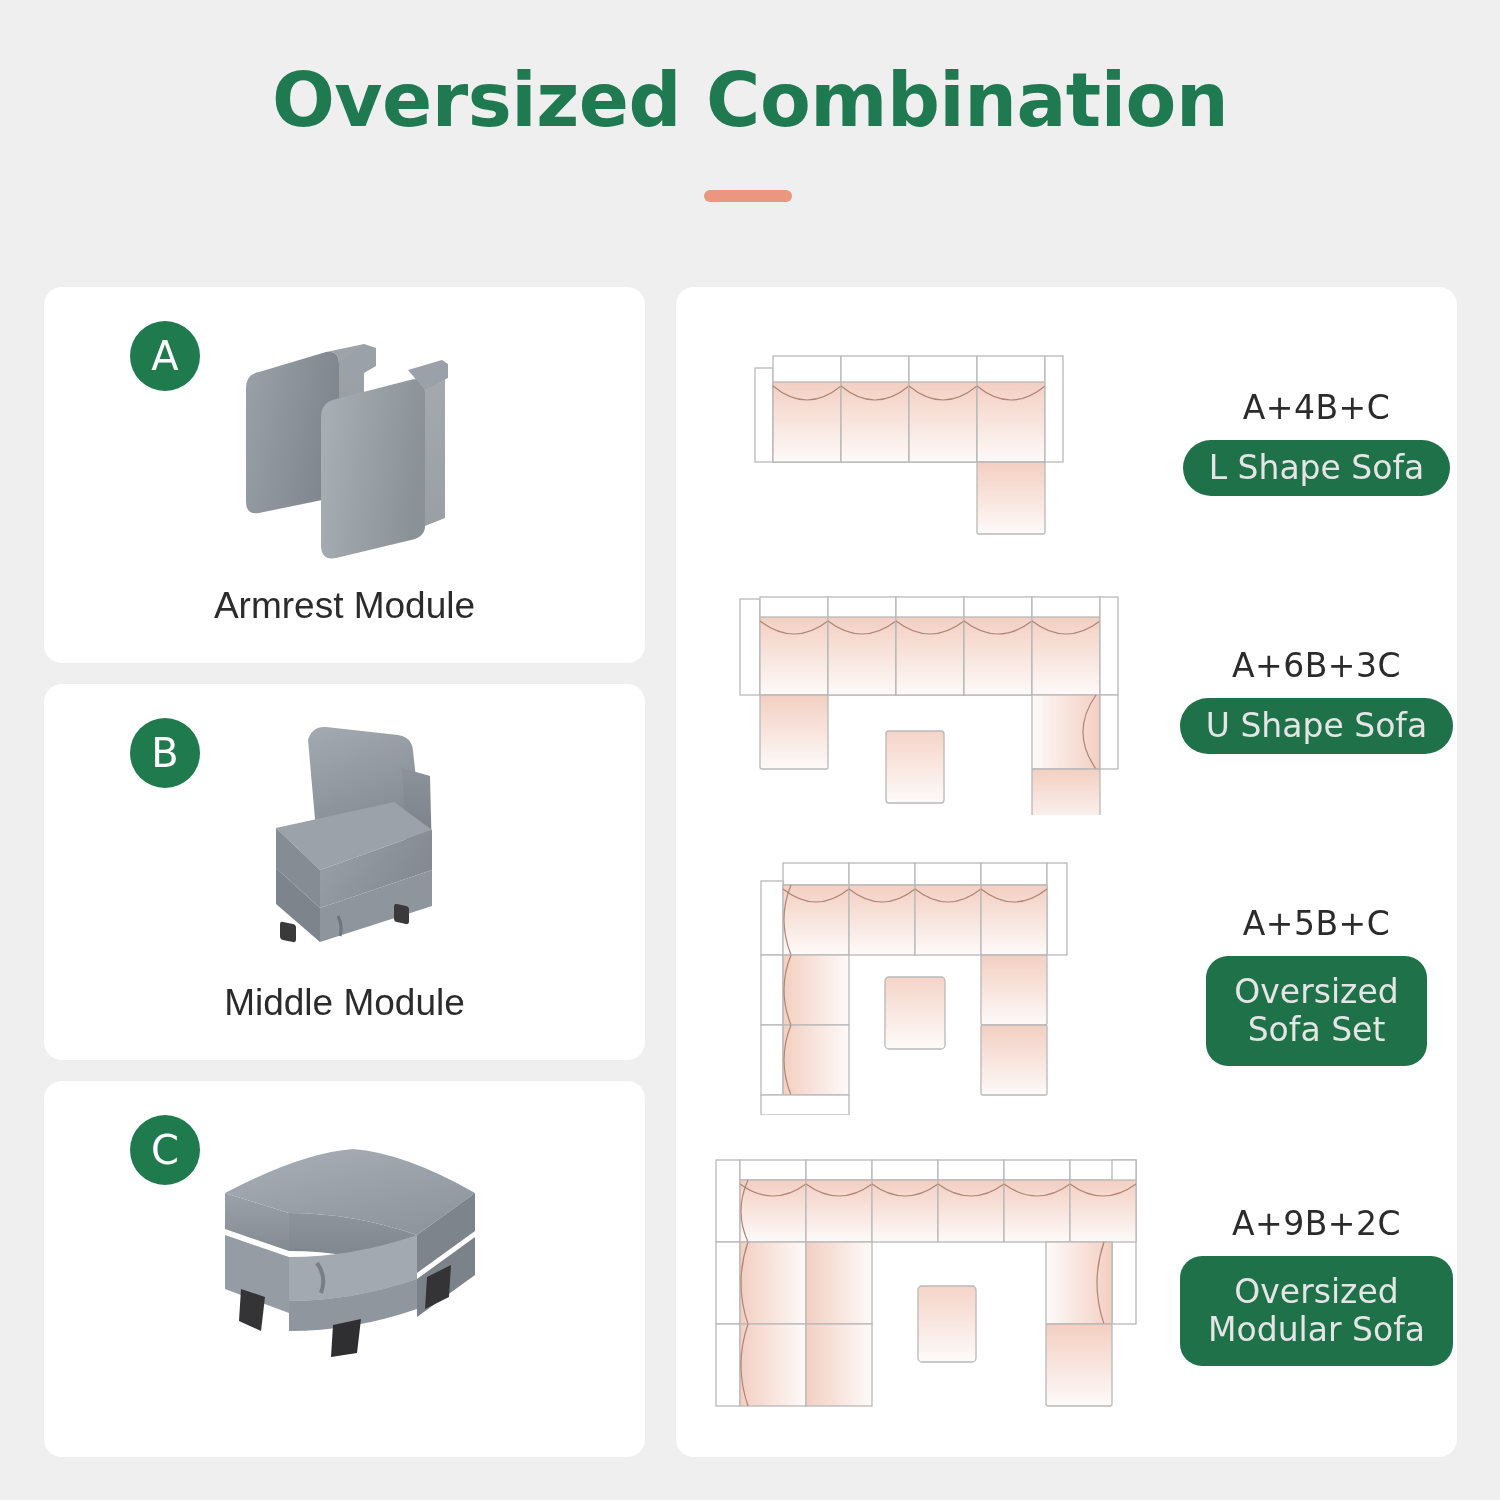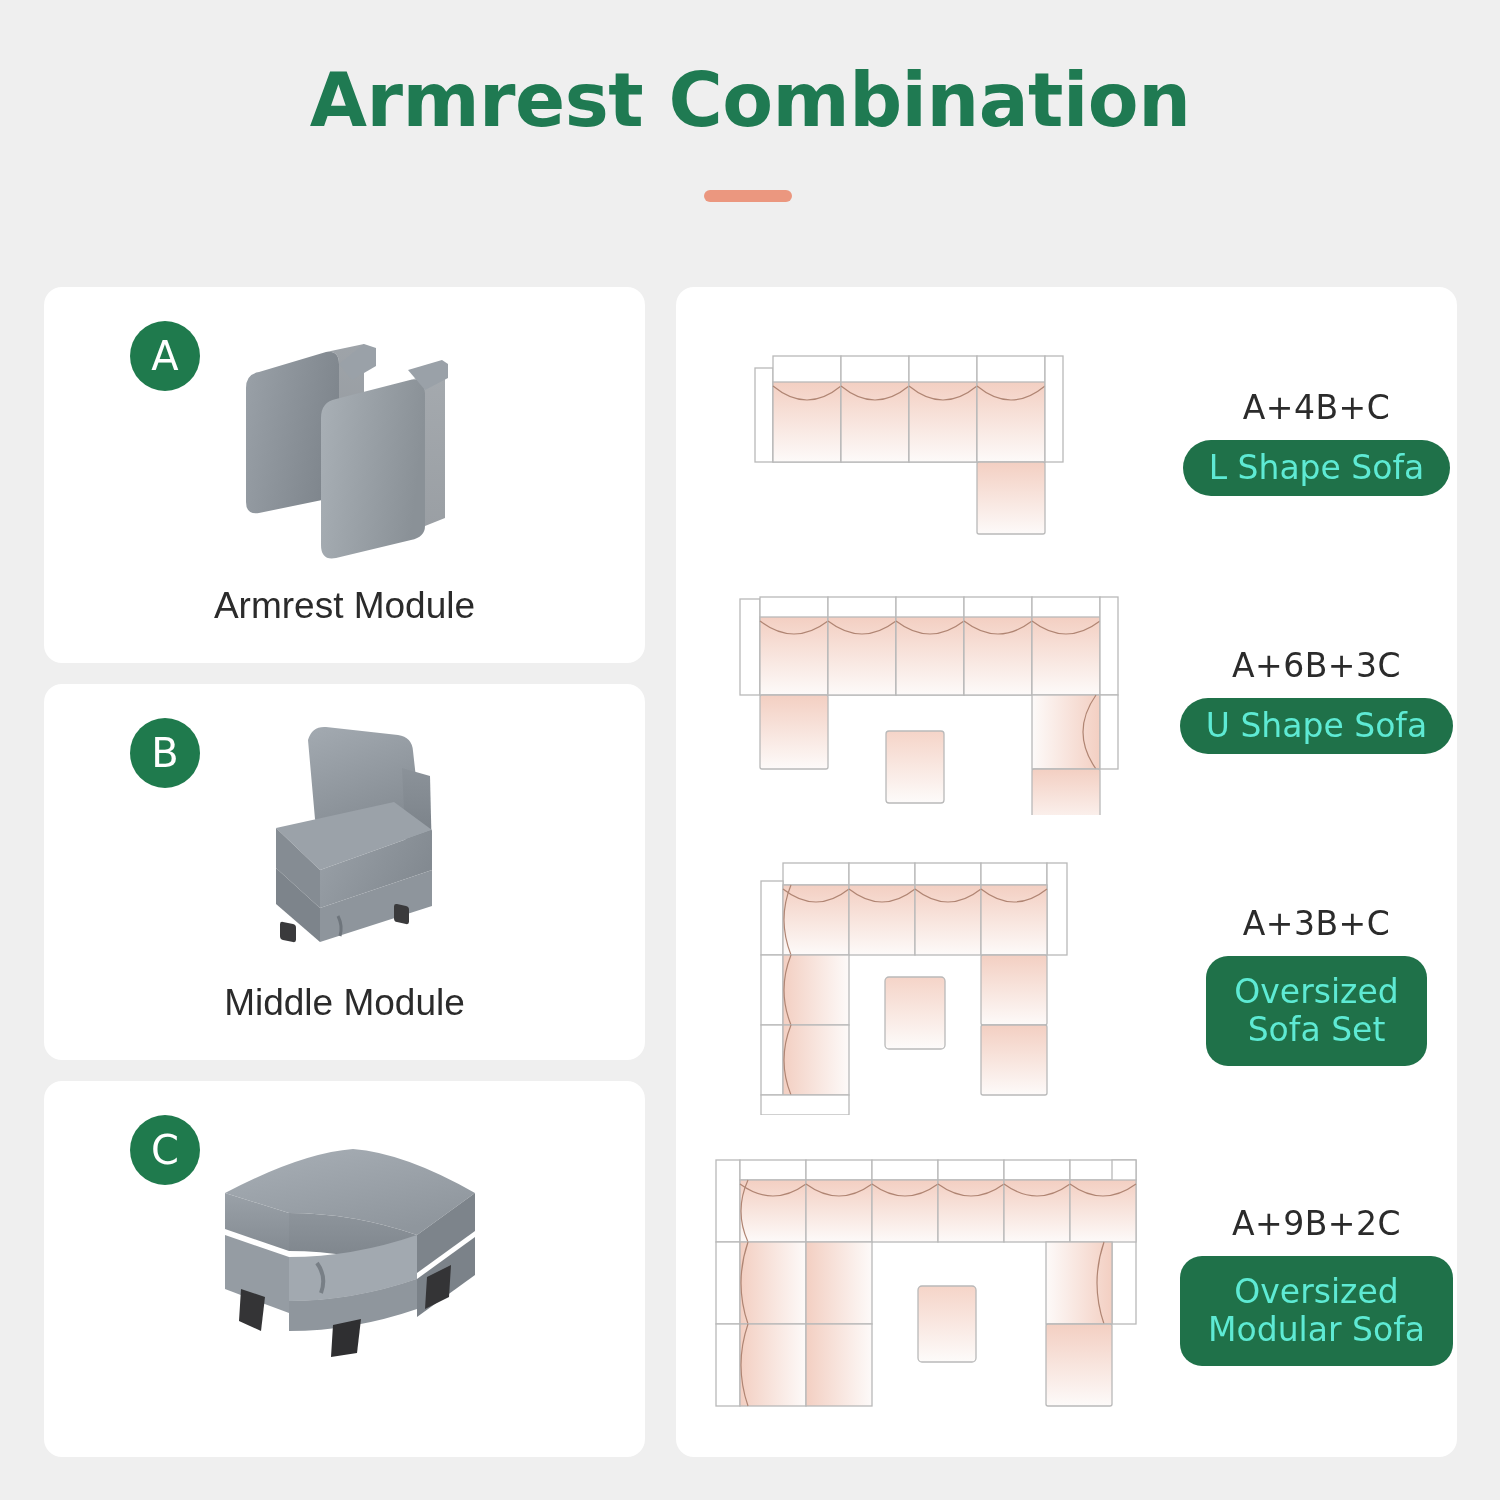--- a/index.html
+++ b/index.html
@@ -129,42 +129,42 @@
     gap: 13px;
   }
   .combo-code {
     font-size: 33px;
     color: #2b2b2b;
     font-family: "DejaVu Sans", sans-serif;
     letter-spacing: 0.5px;
   }
   .combo-badge {
     background: #1f7149;
-    color: #5eead4;
+    color: #e5e5e5;
     font-family: "DejaVu Sans", sans-serif;
     text-align: center;
     line-height: 1.16;
   }
   .combo-badge.pill {
     border-radius: 28px;
     padding: 9px 26px;
     font-size: 33px;
   }
   .combo-badge.block {
     border-radius: 22px;
     padding: 17px 28px;
     font-size: 33px;
   }
 </style>
 </head>
 <body>
 
 <div id="root">
 
-  <div class="page-title">Armrest Combination</div>
+  <div class="page-title">Oversized Combination</div>
   <div class="accent-bar"></div>
 
   <div class="card" id="card-a">
     <div class="letter-badge">A</div>
     <div class="module-art">
       <svg width="330" height="250" viewBox="0 0 330 250">
         <defs>
           <linearGradient id="gA1" x1="0" y1="0" x2="1" y2="0.3">
             <stop offset="0" stop-color="#9aa1a8"></stop>
               <stop offset="1" stop-color="#7f868d"></stop>
@@ -434,21 +434,21 @@
             <rect x="10" y="240" width="88" height="20" fill="#ffffff"></rect>
 
             <rect x="230" y="100" width="66" height="70" rx="2" fill="url(#seatV)"></rect>
             <rect x="230" y="170" width="66" height="70" rx="2" fill="url(#seatV)"></rect>
 
             <rect x="134" y="122" width="60" height="72" rx="4" fill="url(#seatSq)"></rect>
           </g>
         </svg>
       </div>
       <div class="combo-meta">
-        <div class="combo-code">A+3B+C</div>
+        <div class="combo-code">A+5B+C</div>
         <div class="combo-badge block">
           <div>Oversized</div>
           <div>Sofa Set</div>
         </div>
       </div>
     </div>
 
     <div class="combo-row" id="combo-3">
       <div class="combo-diagram">
         <svg width="440" height="270" viewBox="0 0 440 270">

